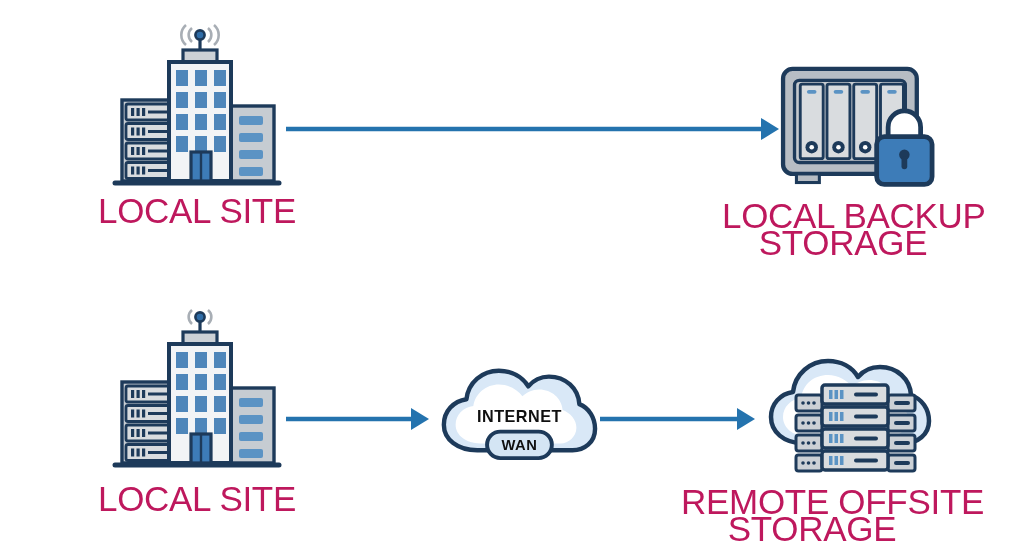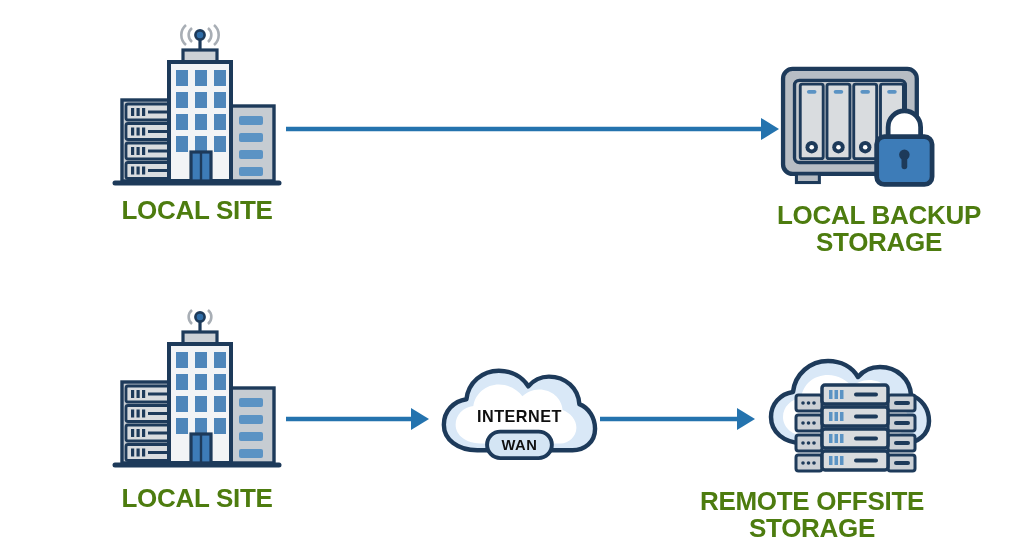--- a/index.html
+++ b/index.html
@@ -2,22 +2,22 @@
 <html><head>
 <meta charset="utf-8">
 <style>
   html,body{margin:0;padding:0;background:#ffffff;}
   #canvas{
     position:relative;width:1024px;height:559px;background:#ffffff;overflow:hidden;
     font-family:"Liberation Sans","DejaVu Sans",sans-serif;
   }
   .abs{position:absolute;}
   .caption{
-    position:absolute;text-align:center;font-weight:700;font-size:26px;line-height:27px;
-    color:#4d7c0f;letter-spacing:-0.3px;white-space:nowrap;
+    position:absolute;text-align:center;font-weight:400;font-size:35px;line-height:27px;
+    color:#be185d;letter-spacing:-0.3px;white-space:nowrap;
   }
   .caption .line{display:block;}
   svg{display:block;}
   svg text{font-family:"Liberation Sans","DejaVu Sans",sans-serif;font-weight:700;}
 </style>
 </head>
 <body>
 
 <div id="canvas">
 
@@ -124,21 +124,21 @@
     </g>
     <rect x="17" y="113" width="24" height="9" fill="#b7bdc4" stroke="#1d3a5a" stroke-width="3.2"></rect>
     <g>
       <path d="M113,76 v-12 a17,17 0 0 1 34,0 v12" fill="#ffffff" stroke="#1d3a5a" stroke-width="5"></path>
       <rect x="101" y="74" width="58" height="50" rx="8" fill="#3d7cb8" stroke="#1d3a5a" stroke-width="5"></rect>
       <circle cx="130" cy="93" r="5.5" fill="#1d3a5a"></circle>
       <rect x="127" y="95" width="6" height="13" rx="3" fill="#1d3a5a"></rect>
     </g>
   </svg>
 
-  <div class="caption" style="left:758px;top:202px;width:242px">
+  <div class="caption" style="left:722px;top:202px;width:242px">
     <span class="line">LOCAL BACKUP</span>
     <span class="line">STORAGE</span>
   </div>
 
   <svg class="abs" style="left:112px;top:306px" width="170" height="164" viewBox="0 -2 170 164">
     <g>
       <path d="M80,16 A9,9 0 0 1 80,2" fill="none" stroke="#a8aeb5" stroke-width="2.6"></path>
       <path d="M96,16 A9,9 0 0 0 96,2" fill="none" stroke="#a8aeb5" stroke-width="2.6"></path>
       <line x1="88" y1="24" x2="88" y2="10" stroke="#1d3a5a" stroke-width="3.2"></line>
       <circle cx="88" cy="9" r="4.6" fill="#2f6da8" stroke="#1d3a5a" stroke-width="2.6"></circle>

